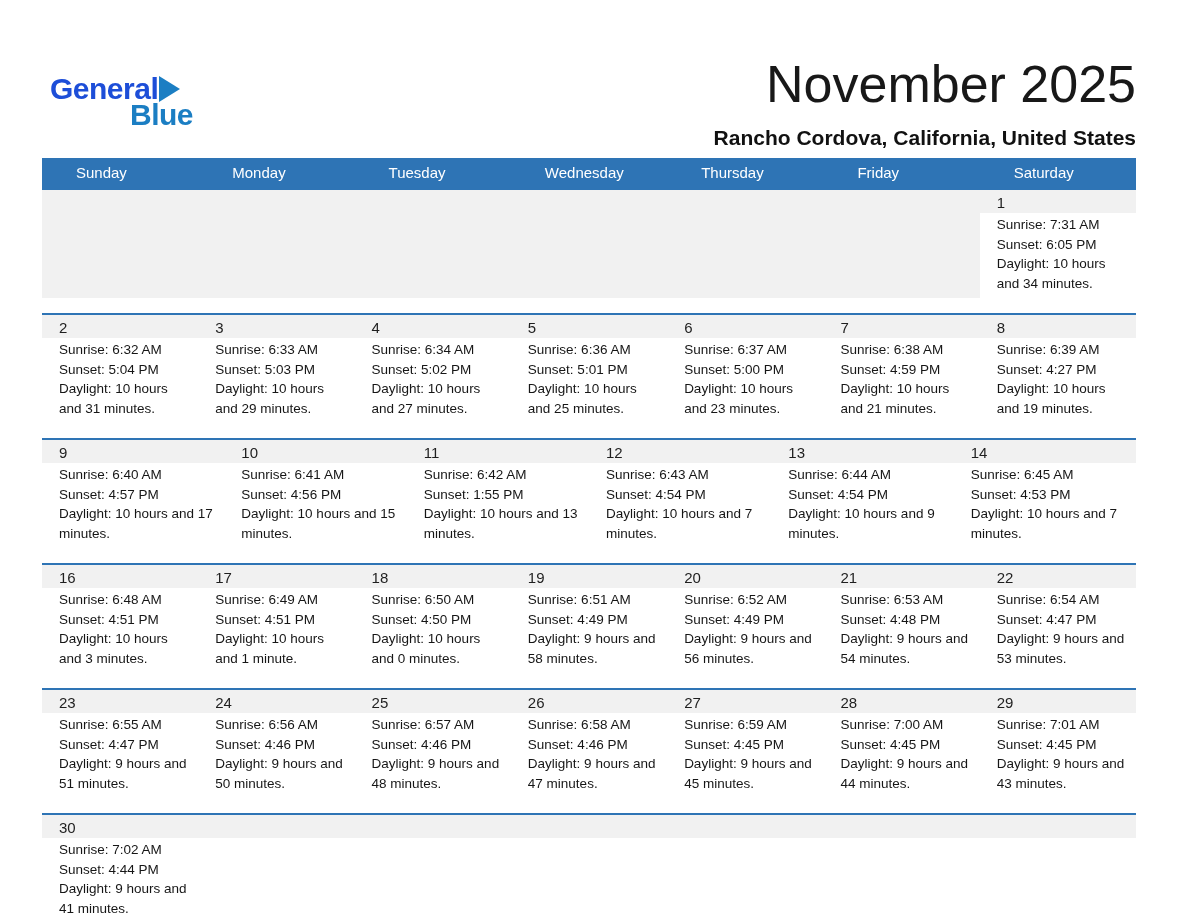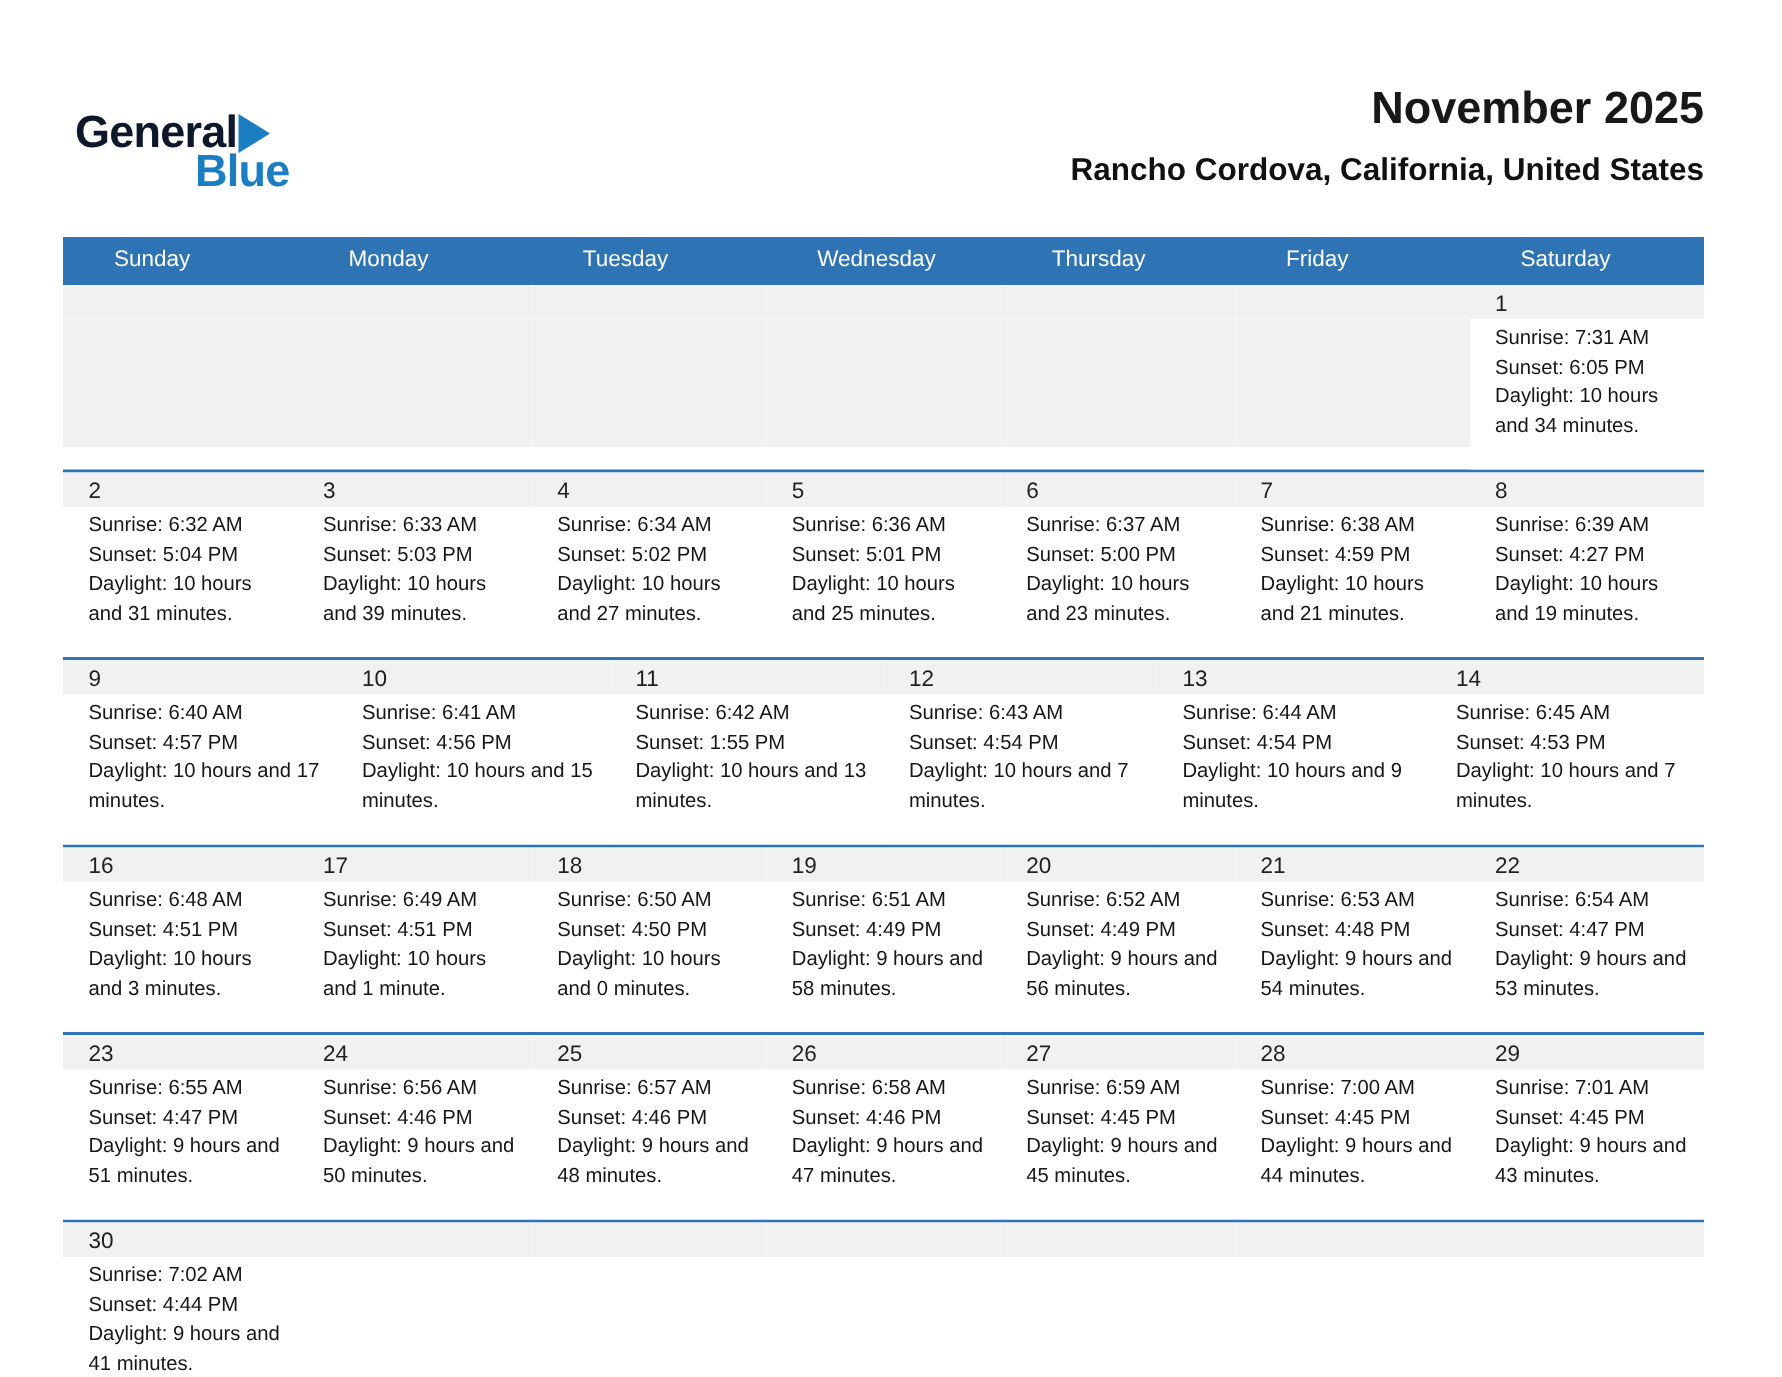--- a/index.html
+++ b/index.html
@@ -1,26 +1,26 @@
 <!DOCTYPE html>
 <html><head>
 <meta charset="utf-8">
 <style>
   html,body { margin:0; padding:0; background:#ffffff; }
   body { font-family:"Liberation Sans", sans-serif; }
   .page { position:relative; width:1188px; height:918px; background:#ffffff; overflow:hidden; }
 
   
   .logo { position:absolute; left:50px; top:74px; }
-  .logo-row1 { display:flex; align-items:center; font-size:30px; font-weight:700; color:#0f172a; letter-spacing:-0.5px; line-height:1; }
+  .logo-row1 { display:flex; align-items:center; font-size:30px; font-weight:700; color:#1d4ed8; letter-spacing:-0.5px; line-height:1; }
   .logo-tri { width:0; height:0; border-left:21px solid #1B7EC3; border-top:13px solid transparent; border-bottom:13px solid transparent; margin-left:1px; }
   .logo-row2 { font-size:30px; font-weight:700; color:#1B7EC3; line-height:1; margin-top:-4px; margin-left:80px; letter-spacing:-0.5px; }
 
   .titles { position:absolute; right:52px; top:56px; text-align:right; }
-  .title { font-size:30px; font-weight:700; color:#181818; line-height:1.1; }
+  .title { font-size:52px; font-weight:400; color:#181818; line-height:1.1; }
   .subtitle { font-size:21px; font-weight:700; color:#111111; margin-top:13px; }
 
   
   .calendar { position:absolute; left:42px; top:158px; width:1094px; }
   .dow-row { display:flex; background:#2E74B5; height:30px; }
   .dow-cell { flex:1 1 0; box-sizing:border-box; padding-left:34px; color:#ffffff; font-size:15px; line-height:30px; }
 
   .week-row { border-top:2px solid #2E74B5; }
   .week-row .cells { display:flex; }
   .cell { flex:1 1 0; box-sizing:border-box; min-width:0; }
@@ -101,21 +101,21 @@
                 <div>Sunrise: 6:32 AM</div>
                 <div>Sunset: 5:04 PM</div>
                 <div>Daylight: 10 hours and 31 minutes.</div>
               </div>
             </div>
             <div class="cell">
               <div class="num">3</div>
               <div class="content">
                 <div>Sunrise: 6:33 AM</div>
                 <div>Sunset: 5:03 PM</div>
-                <div>Daylight: 10 hours and 39 minutes.</div>
+                <div>Daylight: 10 hours and 29 minutes.</div>
               </div>
             </div>
             <div class="cell">
               <div class="num">4</div>
               <div class="content">
                 <div>Sunrise: 6:34 AM</div>
                 <div>Sunset: 5:02 PM</div>
                 <div>Daylight: 10 hours and 27 minutes.</div>
               </div>
             </div>

